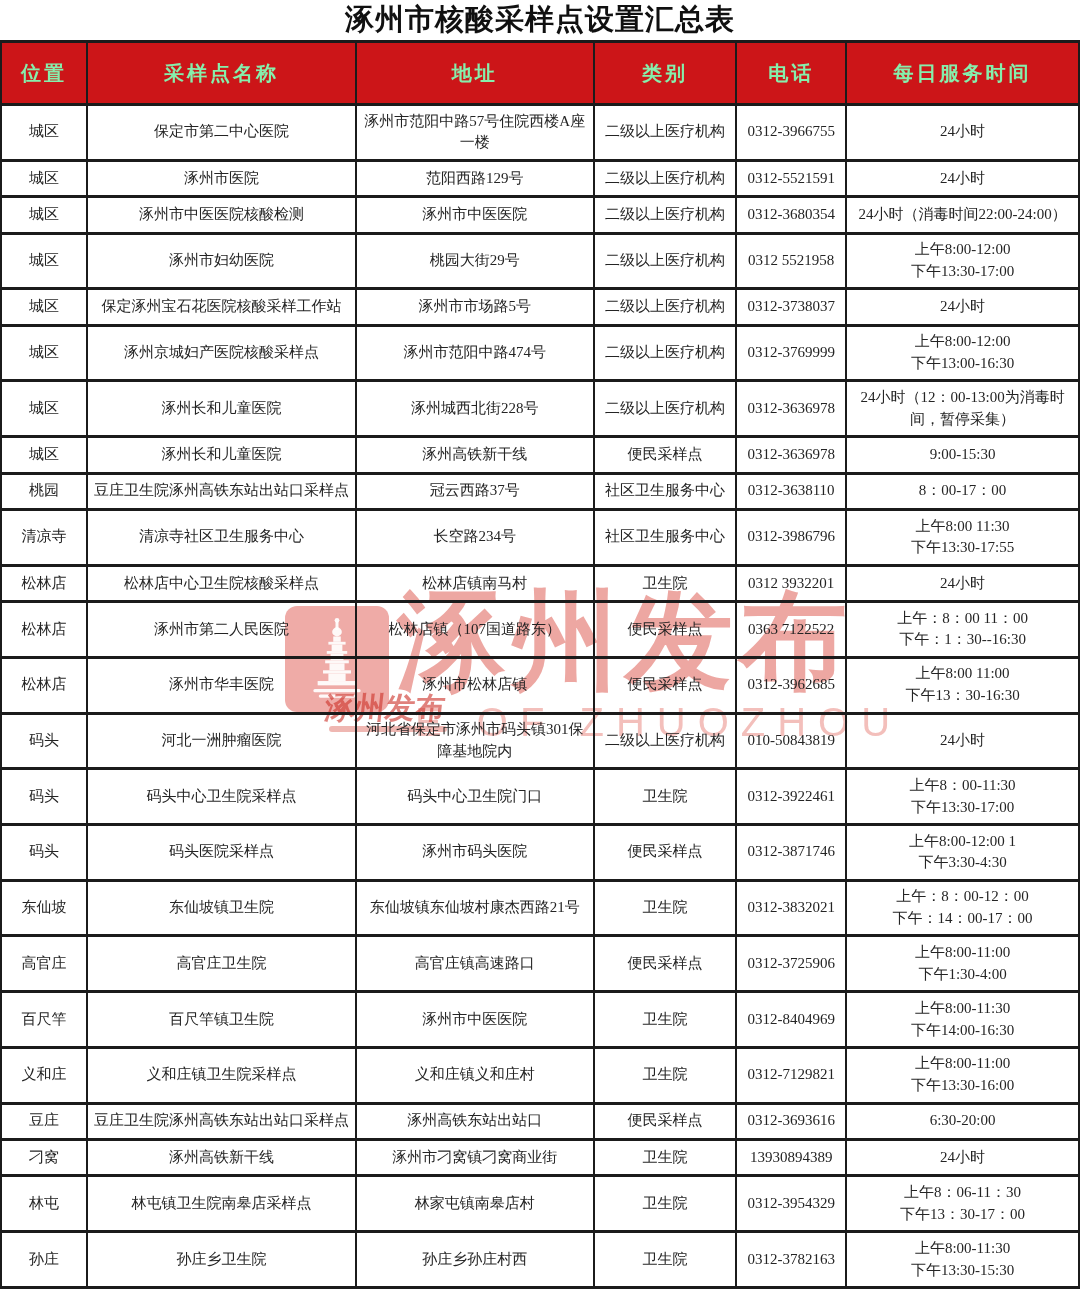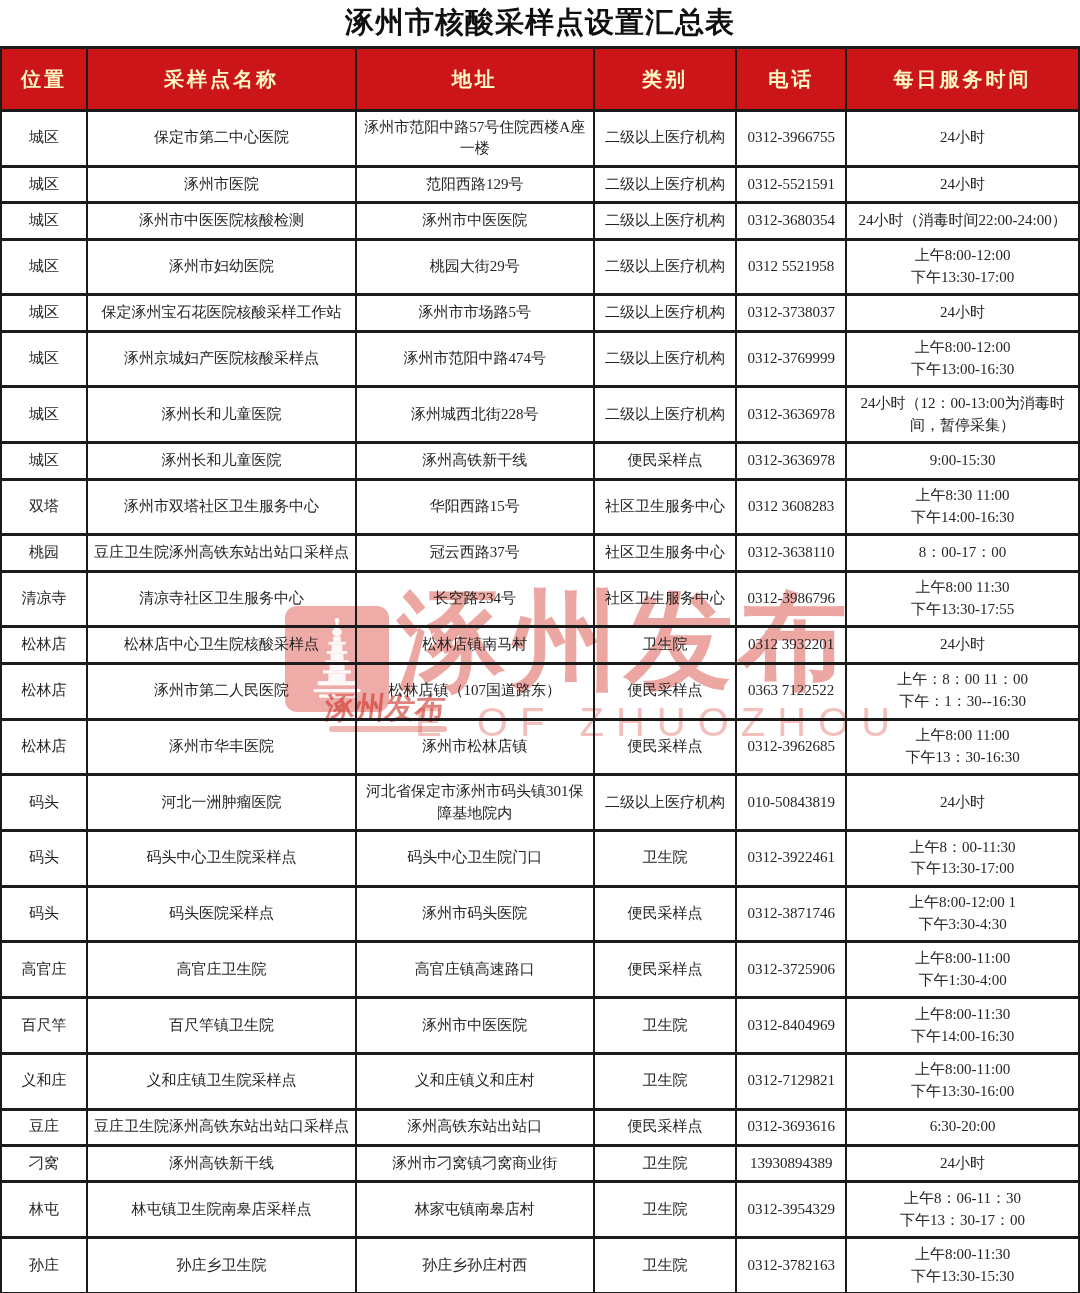--- a/index.html
+++ b/index.html
@@ -4,39 +4,39 @@
 <style>
   html,body { margin:0; padding:0; }
   body {
     width:1080px; height:1293px;
     background:#ffffff;
     font-family:"Liberation Serif","DejaVu Serif",serif;
     position:relative; overflow:hidden;
     color:#222;
   }
   .page-title {
-    height:46px;
+    height:40px;
     display:flex; align-items:center; justify-content:center;
     font-size:29px; font-weight:bold; color:#101010; letter-spacing:1px;
   }
   table {
     width:1080px; height:1249px;
     border-collapse:collapse; table-layout:fixed;
     position:relative; z-index:2; background:transparent;
   }
   th, td {
     border:3px solid #1b1b1b;
     border-left-width:2px; border-right-width:2px;
     text-align:center; vertical-align:middle;
     padding:2px 3px;
     overflow:hidden;
   }
   thead th {
     background:#cc1518;
-    color:#fef9c3;
+    color:#86efac;
     font-size:20px; font-weight:bold;
     height:56px; letter-spacing:3px;
     font-family:"Liberation Sans","DejaVu Sans",sans-serif;
   }
   td {
     font-size:15px; color:#242424;
     white-space:pre-line; line-height:1.45;
   }
   tr.tall { height:52px; }
   tr.short { height:34px; }
@@ -194,29 +194,20 @@
         <td>24小时（12：00-13:00为消毒时间，暂停采集）</td>
       </tr>
       <tr class="short">
         <td>城区</td>
         <td>涿州长和儿童医院</td>
         <td>涿州高铁新干线</td>
         <td>便民采样点</td>
         <td>0312-3636978</td>
         <td>9:00-15:30</td>
       </tr>
-      <tr class="tall">
-        <td>双塔</td>
-        <td>涿州市双塔社区卫生服务中心</td>
-        <td>华阳西路15号</td>
-        <td>社区卫生服务中心</td>
-        <td>0312 3608283</td>
-        <td>上午8:30 11:00
-下午14:00-16:30</td>
-      </tr>
       <tr class="short">
         <td>桃园</td>
         <td>豆庄卫生院涿州高铁东站出站口采样点</td>
         <td>冠云西路37号</td>
         <td>社区卫生服务中心</td>
         <td>0312-3638110</td>
         <td>8：00-17：00</td>
       </tr>
       <tr class="tall">
         <td>清凉寺</td>
@@ -273,20 +264,29 @@
       <tr class="tall">
         <td>码头</td>
         <td>码头医院采样点</td>
         <td>涿州市码头医院</td>
         <td>便民采样点</td>
         <td>0312-3871746</td>
         <td>上午8:00-12:00 1
 下午3:30-4:30</td>
       </tr>
       <tr class="tall">
+        <td>东仙坡</td>
+        <td>东仙坡镇卫生院</td>
+        <td>东仙坡镇东仙坡村康杰西路21号</td>
+        <td>卫生院</td>
+        <td>0312-3832021</td>
+        <td>上午：8：00-12：00
+下午：14：00-17：00</td>
+      </tr>
+      <tr class="tall">
         <td>高官庄</td>
         <td>高官庄卫生院</td>
         <td>高官庄镇高速路口</td>
         <td>便民采样点</td>
         <td>0312-3725906</td>
         <td>上午8:00-11:00
 下午1:30-4:00</td>
       </tr>
       <tr class="tall">
         <td>百尺竿</td>

